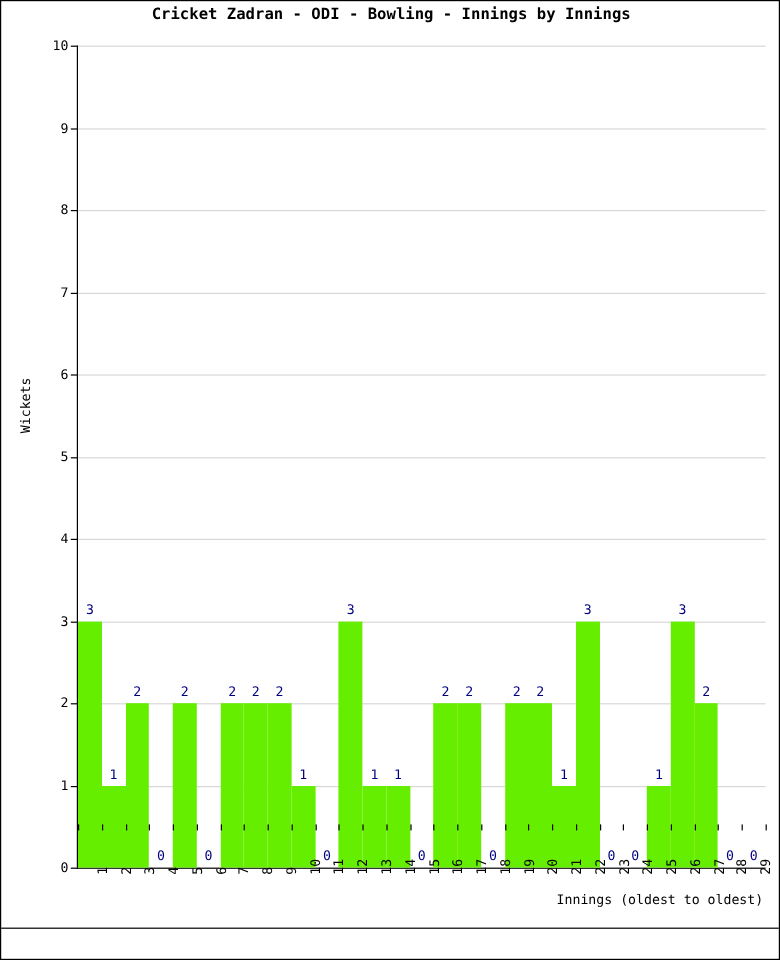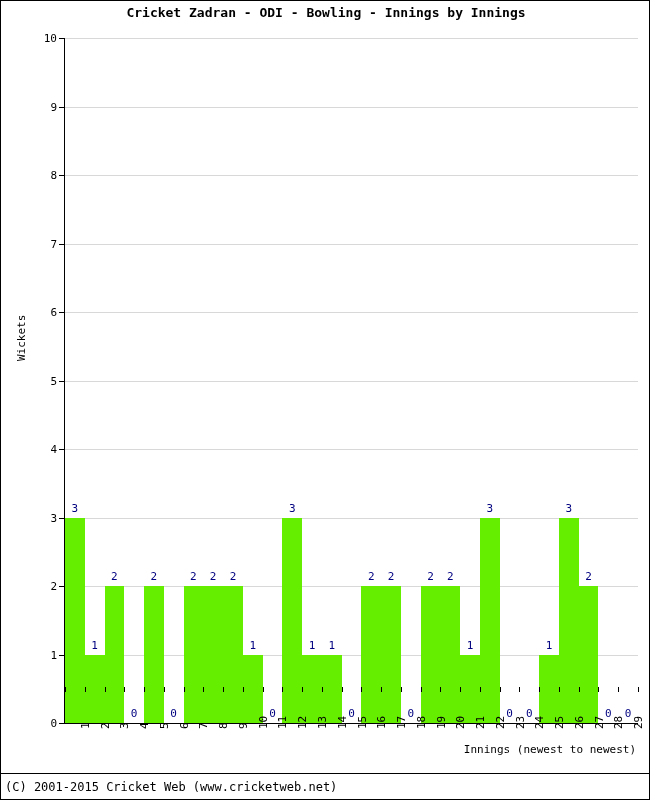--- a/index.html
+++ b/index.html
@@ -324,18 +324,17 @@
       <div class="xlabel" style="left: 492.81px;">22</div>
       <div class="xlabel" style="left: 512.569px;">23</div>
       <div class="xlabel" style="left: 532.328px;">24</div>
       <div class="xlabel" style="left: 552.086px;">25</div>
       <div class="xlabel" style="left: 571.845px;">26</div>
       <div class="xlabel" style="left: 591.603px;">27</div>
       <div class="xlabel" style="left: 611.362px;">28</div>
       <div class="xlabel" style="left: 631.121px;">29</div>
     </div>
 
-  <div class="xaxis-title">Innings (newest to newest)</div>
+  <div class="xaxis-title">Innings (oldest to oldest)</div>
 
   <div class="footer-rule"></div>
-  <div class="footer-text">(C) 2001-2015 Cricket Web (www.cricketweb.net)</div>
 
 </div>
 
 </body></html>

